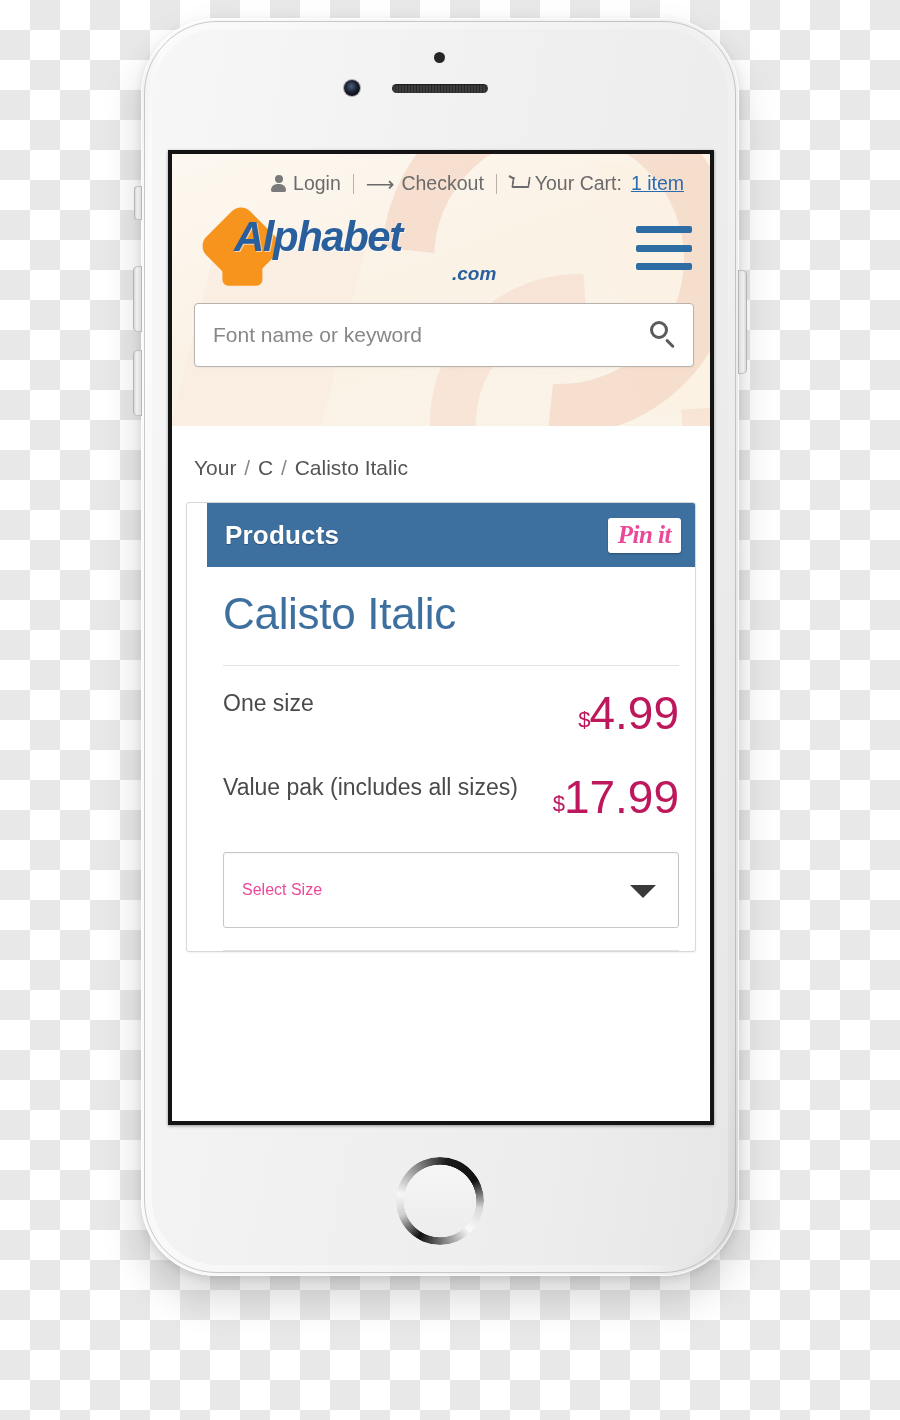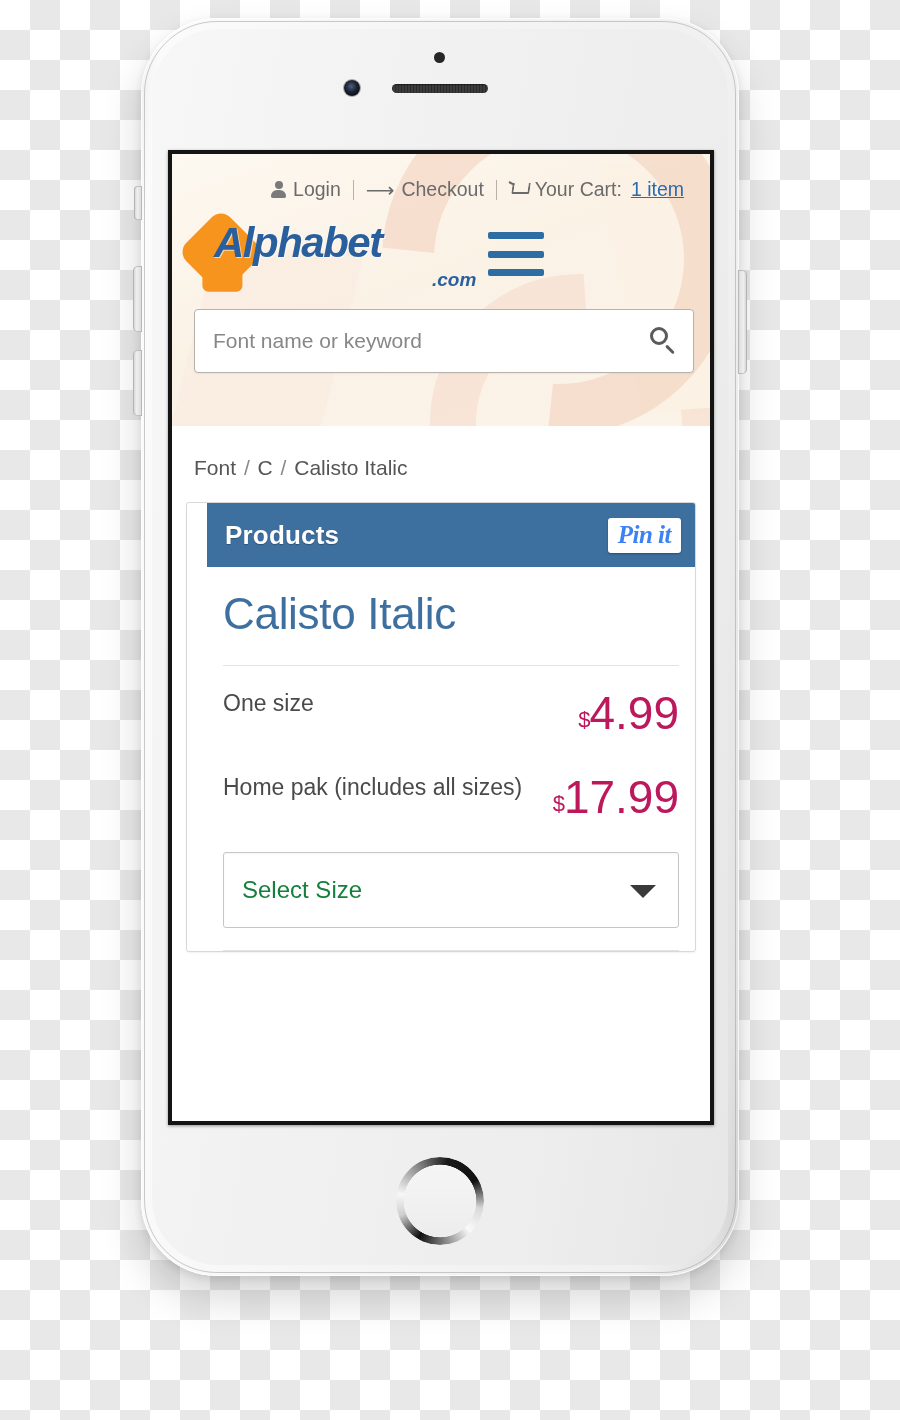--- a/index.html
+++ b/index.html
@@ -202,21 +202,21 @@
   }
 
   
   .top-nav {
     position: relative;
     z-index: 3;
     display: flex;
     align-items: center;
     justify-content: flex-end;
     gap: 0px;
-    padding: 24px 14px 0 0;
+    padding: 18px 14px 0 0;
     font-size: 19.5px;
     color: #6b6b6b;
   }
   .nav-link {
     display: flex;
     align-items: center;
     gap: 7px;
     padding: 0 12px;
     white-space: nowrap;
     cursor: pointer;
@@ -255,22 +255,23 @@
     font-weight: normal;
     margin-left: 2px;
   }
 
   
   .logo-row {
     position: relative;
     z-index: 3;
     display: flex;
     align-items: center;
-    justify-content: flex-start;
+    justify-content: space-between;
     padding: 8px 18px 0 16px;
+    margin-left: 20px;
   }
   .logo {
     position: relative;
     width: 300px;
     height: 86px;
   }
   .logo-diamond {
     position: absolute;
     left: 2px; top: 12px;
     width: 62px; height: 62px;
@@ -412,21 +413,21 @@
     text-shadow: 0 1px 1px rgba(0,0,0,0.25);
   }
   .pinit-btn {
     background: #ffffff;
     border-radius: 3px;
     padding: 4px 10px 6px 10px;
     cursor: pointer;
     box-shadow: 0 1px 2px rgba(0,0,0,0.3);
   }
   .pinit-btn span {
-    color: #3b82f6;
+    color: #ec4899;
     font-family: "Liberation Serif", serif;
     font-style: italic;
     font-weight: bold;
     font-size: 25px;
     line-height: 1;
     letter-spacing: -0.5px;
   }
   .card-body { padding: 0 16px 0 16px; }
   .product-name {
     font-size: 44px;
@@ -467,22 +468,22 @@
     border: 1px solid #c6c6c6;
     border-radius: 3px;
     background: #fff;
     display: flex;
     align-items: center;
     padding: 0 18px;
     cursor: pointer;
     box-shadow: inset 0 1px 2px rgba(0,0,0,0.04);
   }
   .select-value {
-    font-size: 24px;
-    color: #15803d;
+    font-size: 16px;
+    color: #ec4899;
   }
   .caret {
     position: absolute;
     right: 22px;
     top: 50%;
     margin-top: -5px;
     width: 0; height: 0;
     border-left: 13px solid transparent;
     border-right: 13px solid transparent;
     border-top: 13px solid #3a3a3a;
@@ -568,21 +569,21 @@
       <div class="search-box">
         <input class="search-input" type="text" placeholder="Font name or keyword" style="">
         <span class="icon-search"></span>
       </div>
     </div>
   </div>
 
   <div class="page-body">
 
     <div class="breadcrumb">
-      <span class="crumb">Font</span>
+      <span class="crumb">Your</span>
       <span class="sep">/</span>
       <span class="crumb">C</span>
       <span class="sep">/</span>
       <span class="crumb">Calisto Italic</span>
     </div>
 
     <div class="product-card">
       <div class="card-header">
         <div class="card-title">Products</div>
         <div class="pinit-btn">
@@ -594,21 +595,21 @@
         <div class="product-name">Calisto Italic</div>
 
         <div class="price-row">
           <div class="price-label">One size</div>
           <div class="price-value">
             <span class="cur">$</span><span>4.99</span>
           </div>
         </div>
 
         <div class="price-row">
-          <div class="price-label">Home pak (includes all sizes)</div>
+          <div class="price-label">Value pak (includes all sizes)</div>
           <div class="price-value">
             <span class="cur">$</span><span>17.99</span>
           </div>
         </div>
 
         <div class="select-wrap">
           <div class="select-box">
             <span class="select-value">Select Size</span>
             <span class="caret"></span>
           </div>

